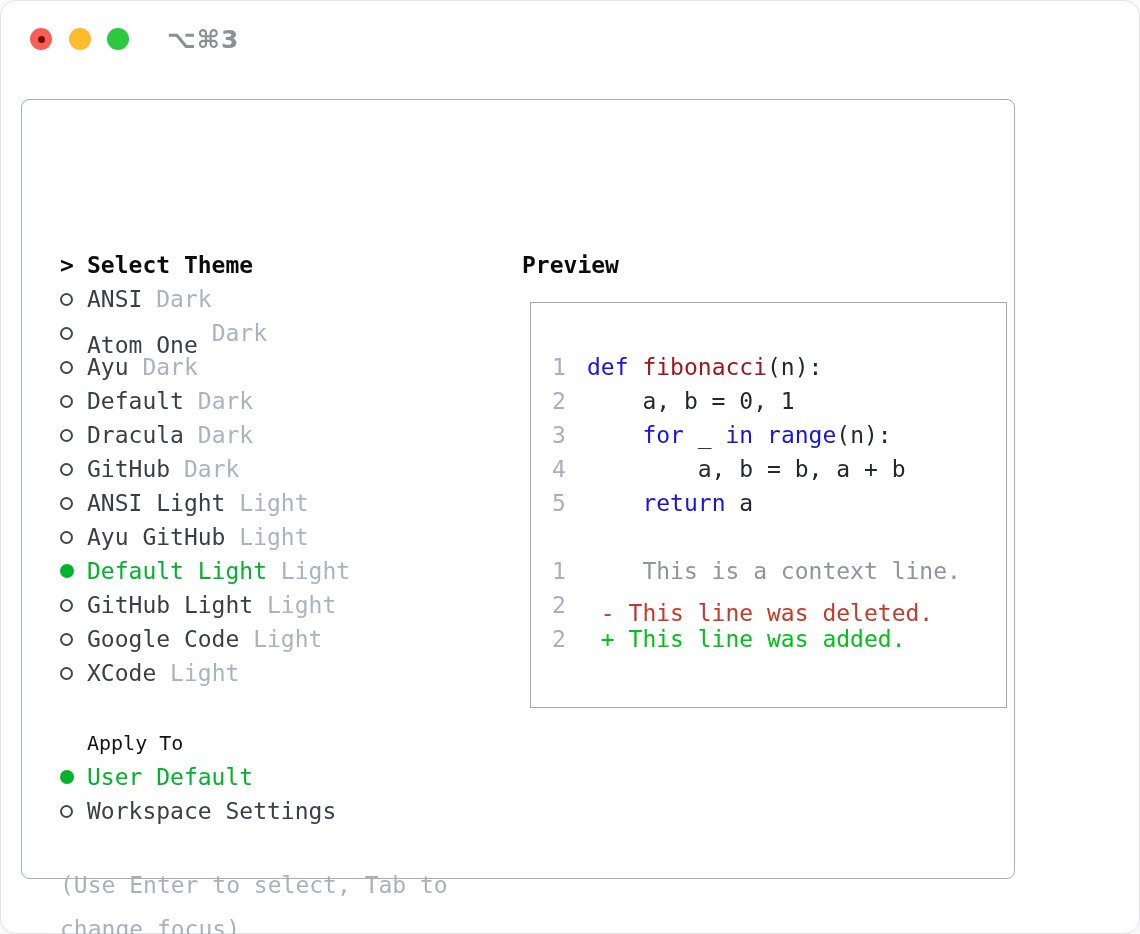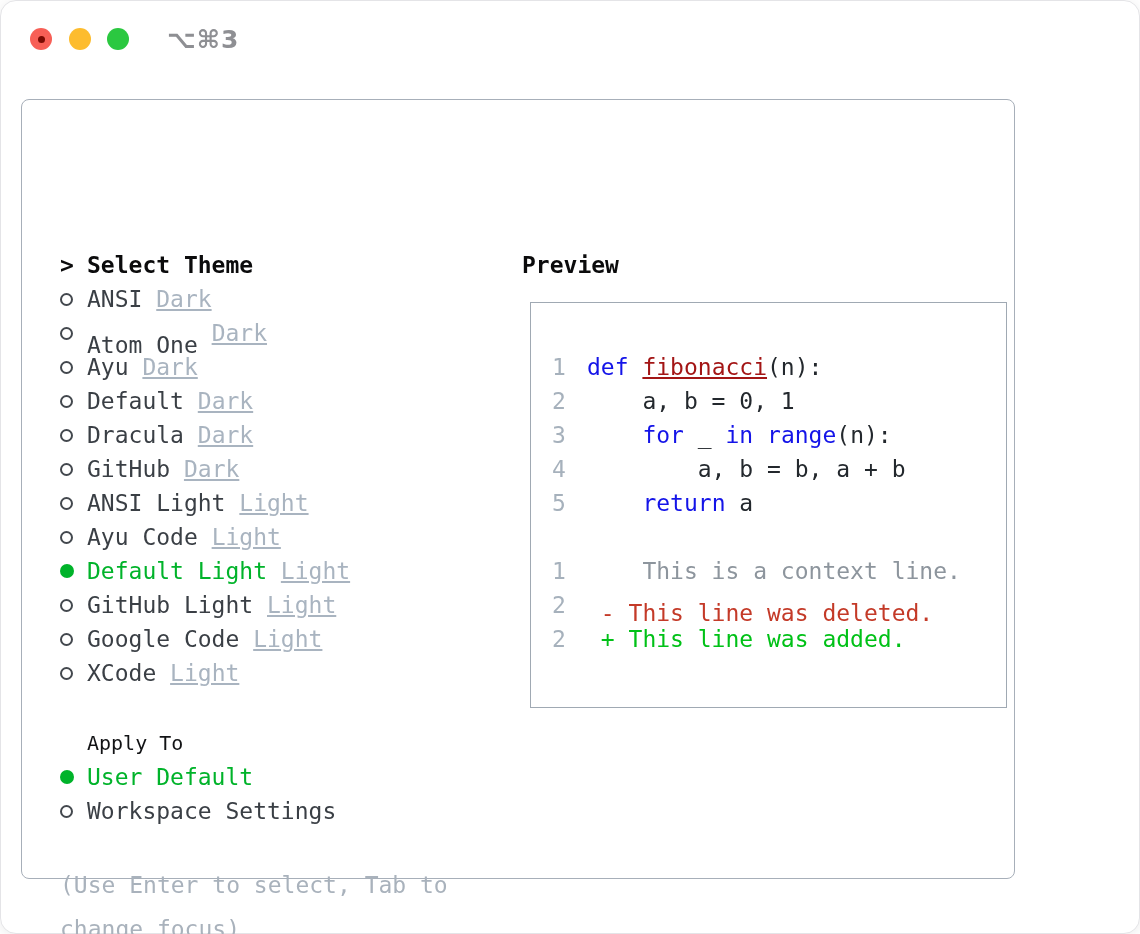--- a/index.html
+++ b/index.html
@@ -27,21 +27,21 @@
   .row{display:flex;align-items:center;height:34px;font-size:23px;color:#3a3f45;}
   .marker{width:27px;display:flex;align-items:center;}
   .ring{width:13px;height:13px;border:2px solid #43484e;border-radius:50%;box-sizing:border-box;}
   .fill{width:14px;height:14px;border-radius:50%;}
   .heading-row{position:absolute;left:38px;top:148px;font-weight:bold;color:#0b0b0c;}
   .heading-row .prompt{width:27px;font-weight:bold;}
   #theme-list{position:absolute;left:38px;top:182px;}
   #apply-block{position:absolute;left:38px;top:626px;}
   .apply-heading{display:flex;align-items:center;height:34px;font-size:20px;color:#121315;}
   .apply-heading .spacer{width:27px;}
-  .tag{margin-left:13.85px;text-decoration:underline;}
+  .tag{margin-left:13.85px;}
   #hint{position:absolute;left:38px;top:763px;font-size:23px;line-height:44px;color:#a9b2bc;white-space:pre;}
   
   .preview-heading{position:absolute;left:500px;top:148px;height:34px;display:flex;align-items:center;
     font-size:23px;font-weight:bold;color:#0b0b0c;}
   .preview-box{
     position:absolute;left:508px;top:202px;width:477px;height:406px;box-sizing:border-box;
     border:1.5px solid #a0a9b3;background:#fff;padding:47px 0 0 21px;overflow:hidden;
   }
   .pline{display:flex;align-items:center;height:34px;font-size:23px;white-space:pre;}
   .lineno{display:inline-block;width:35px;white-space:pre;}
@@ -114,21 +114,21 @@
           <span class="marker">
             <span class="ring"></span>
           </span>
           <span style="color: rgb(58, 63, 69);">ANSI Light</span>
           <span class="tag" style="color: rgb(169, 180, 192);">Light</span>
         </div>
         <div class="row">
           <span class="marker">
             <span class="ring"></span>
           </span>
-          <span style="color: rgb(58, 63, 69);">Ayu Code</span>
+          <span style="color: rgb(58, 63, 69);">Ayu GitHub</span>
           <span class="tag" style="color: rgb(169, 180, 192);">Light</span>
         </div>
         <div class="row">
           <span class="marker">
             <span class="fill" style="background: rgb(0, 179, 42);"></span>
           </span>
           <span style="color: rgb(0, 179, 42);">Default Light</span>
           <span class="tag" style="color: rgb(169, 180, 192);">Light</span>
         </div>
         <div class="row">
@@ -174,21 +174,21 @@
           </div>
         </div>
     </div>
 
     <div id="hint">(Use Enter to select, Tab to
 change focus)</div>
 
     <div class="preview-heading">Preview</div>
 
     <div class="preview-box">
-        <div class="pline"><span class="lineno" style="color: rgb(166, 177, 188);">1</span><span style="color: rgb(20, 20, 232);">def </span><span style="color: rgb(163, 21, 21); text-decoration: underline;">fibonacci</span><span style="color: rgb(35, 40, 45);">(n):</span></div>
+        <div class="pline"><span class="lineno" style="color: rgb(166, 177, 188);">1</span><span style="color: rgb(20, 20, 232);">def </span><span style="color: rgb(163, 21, 21);">fibonacci</span><span style="color: rgb(35, 40, 45);">(n):</span></div>
         <div class="pline"><span class="lineno" style="color: rgb(166, 177, 188);">2</span><span style="color: rgb(35, 40, 45);">    a, b = 0, 1</span></div>
         <div class="pline"><span class="lineno" style="color: rgb(166, 177, 188);">3</span><span style="color: rgb(35, 40, 45);">    </span><span style="color: rgb(20, 20, 232);">for</span><span style="color: rgb(35, 40, 45);"> _ </span><span style="color: rgb(20, 20, 232);">in</span><span style="color: rgb(35, 40, 45);"> </span><span style="color: rgb(20, 20, 232);">range</span><span style="color: rgb(35, 40, 45);">(n):</span></div>
         <div class="pline"><span class="lineno" style="color: rgb(166, 177, 188);">4</span><span style="color: rgb(35, 40, 45);">        a, b = b, a + b</span></div>
         <div class="pline"><span class="lineno" style="color: rgb(166, 177, 188);">5</span><span style="color: rgb(35, 40, 45);">    </span><span style="color: rgb(20, 20, 232);">return</span><span style="color: rgb(35, 40, 45);"> a</span></div>
         <div class="pline"><span class="lineno" style="color: rgb(166, 177, 188);"></span></div>
         <div class="pline"><span class="lineno" style="color: rgb(166, 177, 188);">1</span><span style="color: rgb(141, 149, 157);">    This is a context line.</span></div>
         <div class="pline"><span class="lineno" style="color: rgb(166, 177, 188);">2</span><span style="color: rgb(196, 58, 40); margin-top: 15px;"> - This line was deleted.</span></div>
         <div class="pline"><span class="lineno" style="color: rgb(166, 177, 188);">2</span><span style="color: rgb(0, 193, 23);"> + This line was added.</span></div>
       </div>
 

